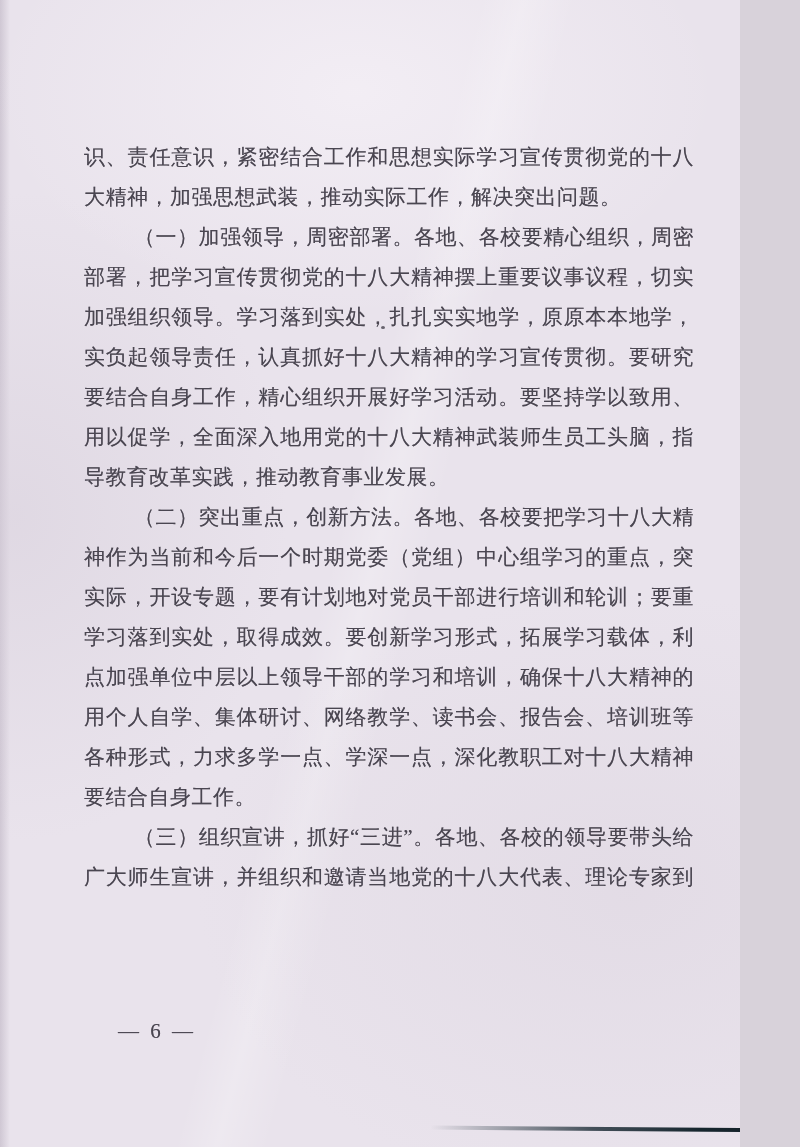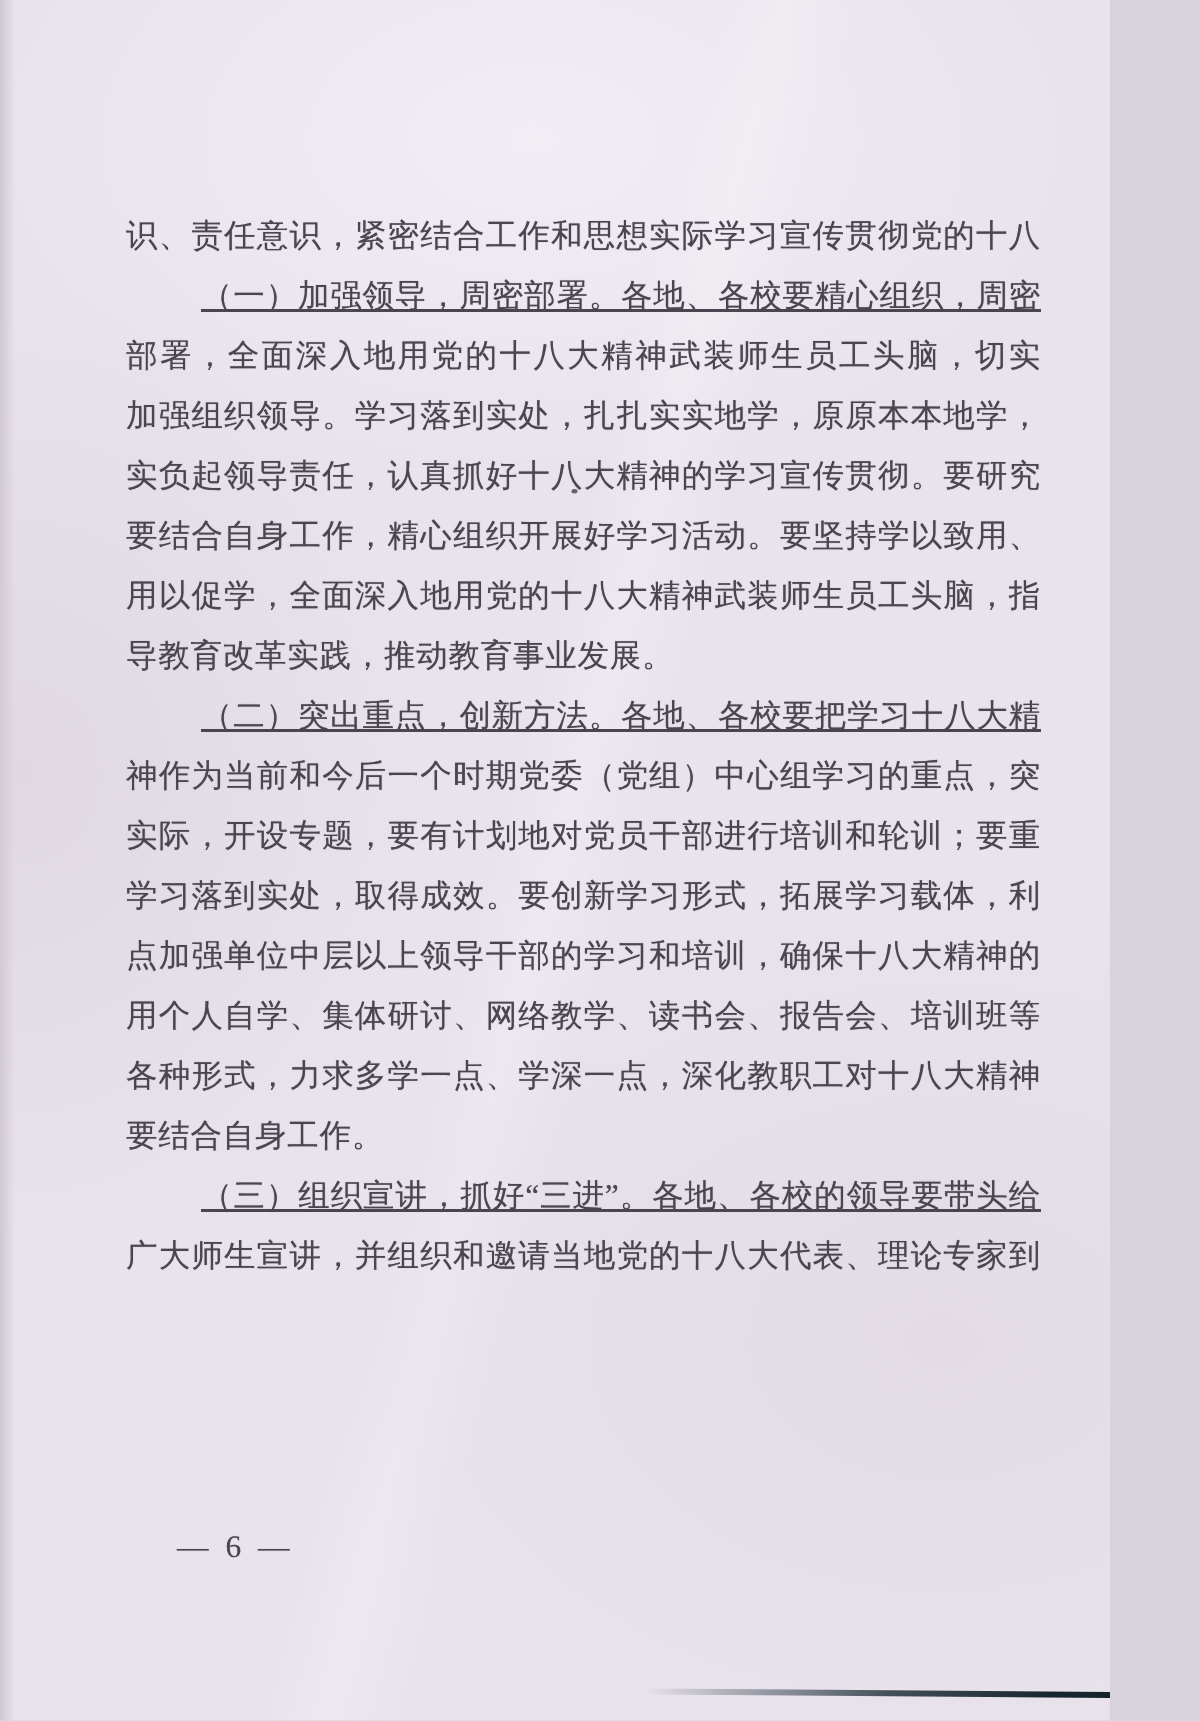--- a/index.html
+++ b/index.html
@@ -32,21 +32,20 @@
     font-size: 21px;
     line-height: 40px;
     height: 40px;
     text-align: justify;
     text-align-last: justify;
     text-shadow: 0 0 0.6px rgba(74, 70, 81, 0.55);
     letter-spacing: 0.5px;
   }
   .doc-line.indent {
     padding-left: 50px;
-    text-decoration: underline;
   }
   .doc-line.para-end {
     text-align-last: left;
   }
   .page-footer {
     position: absolute;
     left: 118px;
     top: 1017px;
     font-size: 21px;
     line-height: 28px;
@@ -77,22 +76,23 @@
       var(--scan-edge, #16262e) 75%,
       rgba(12, 22, 30, 0.95) 100%);
   }
 </style>
 </head>
 <body>
 
 <div class="page">
   <div class="text-block">
       <div class="doc-line">识、责任意识，紧密结合工作和思想实际学习宣传贯彻党的十八</div>
+      <div class="doc-line para-end">大精神，加强思想武装，推动实际工作，解决突出问题。</div>
       <div class="doc-line indent">（一）加强领导，周密部署。各地、各校要精心组织，周密</div>
-      <div class="doc-line">部署，全面深入地用党的十八大精神武装师生员工头脑，切实</div>
+      <div class="doc-line">部署，把学习宣传贯彻党的十八大精神摆上重要议事议程，切实</div>
       <div class="doc-line">加强组织领导。学习落到实处，扎扎实实地学，原原本本地学，</div>
       <div class="doc-line">实负起领导责任，认真抓好十八大精神的学习宣传贯彻。要研究</div>
       <div class="doc-line">要结合自身工作，精心组织开展好学习活动。要坚持学以致用、</div>
       <div class="doc-line">用以促学，全面深入地用党的十八大精神武装师生员工头脑，指</div>
       <div class="doc-line para-end">导教育改革实践，推动教育事业发展。</div>
       <div class="doc-line indent">（二）突出重点，创新方法。各地、各校要把学习十八大精</div>
       <div class="doc-line">神作为当前和今后一个时期党委（党组）中心组学习的重点，突</div>
       <div class="doc-line">实际，开设专题，要有计划地对党员干部进行培训和轮训；要重</div>
       <div class="doc-line">学习落到实处，取得成效。要创新学习形式，拓展学习载体，利</div>
       <div class="doc-line">点加强单位中层以上领导干部的学习和培训，确保十八大精神的</div>

